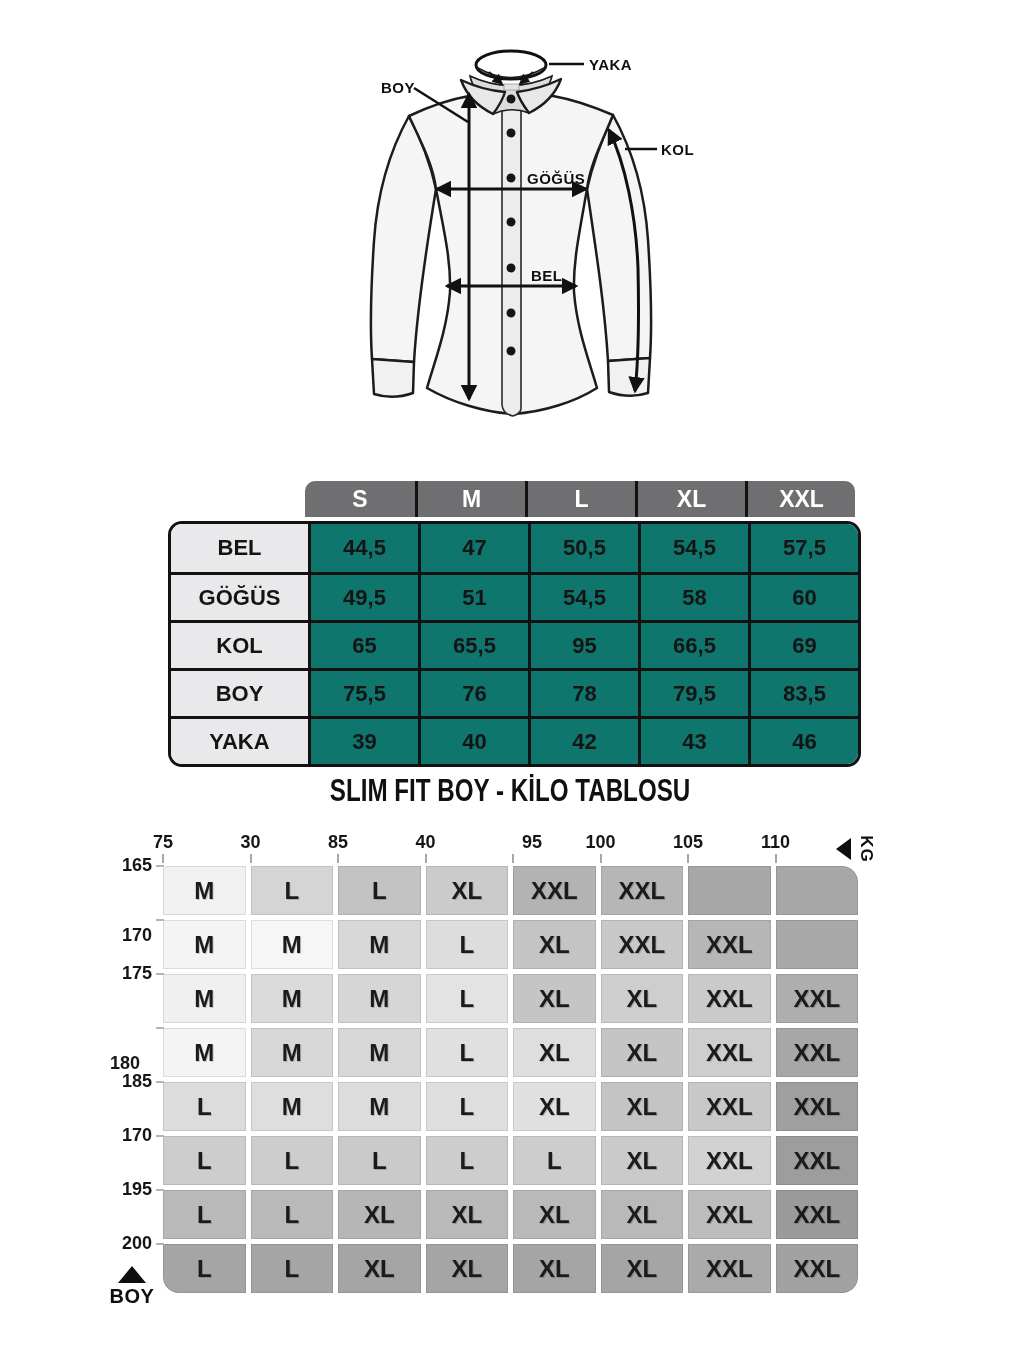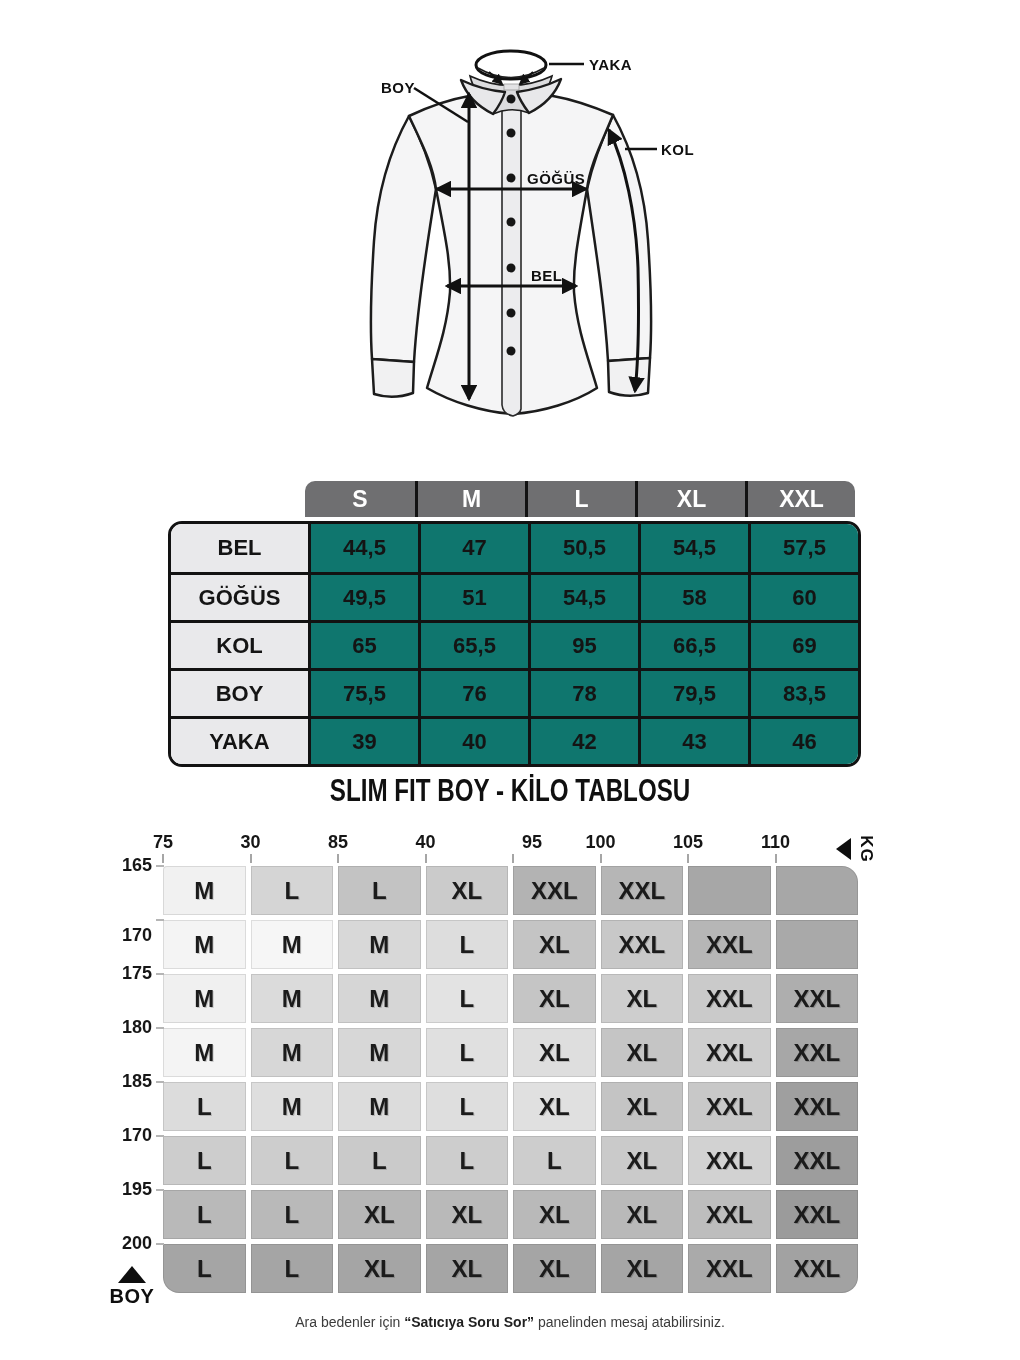--- a/index.html
+++ b/index.html
@@ -253,21 +253,20 @@
       <div class="w-cell" style="background: rgb(165, 165, 165);">XL</div>
       <div class="w-cell" style="background: rgb(170, 170, 170);">XXL</div>
       <div class="w-cell" style="background: rgb(162, 162, 162);">XXL</div>
     </div>
 
   <div class="boy-ind">
     <div class="boy-arrow"></div>
     <div class="boy-text">BOY</div>
   </div>
 
-  <p class="footer"><span>Ara bedenler için </span><b>“Satıcıya Soru Sor”</b><span> panelinden mesaj atabilirsiniz.</span></p>
 
 <div class="kg-label" style="left: 163px;">75</div>
     <div class="kg-tick" style="left: 163px;"></div>
     <div class="kg-label" style="left: 250.5px;">30</div>
     <div class="kg-tick" style="left: 250.5px;"></div>
     <div class="kg-label" style="left: 338px;">85</div>
     <div class="kg-tick" style="left: 338px;"></div>
     <div class="kg-label" style="left: 425.5px;">40</div>
     <div class="kg-tick" style="left: 425.5px;"></div>
     <div class="kg-label" style="left: 532px;">95</div>
@@ -277,21 +276,21 @@
     <div class="kg-label" style="left: 688px;">105</div>
     <div class="kg-tick" style="left: 688px;"></div>
     <div class="kg-label" style="left: 775.5px;">110</div>
     <div class="kg-tick" style="left: 775.5px;"></div>
     <div class="boy-label" style="top: 866px;">165</div>
     <div class="boy-tick" style="top: 866px;"></div>
     <div class="boy-label" style="top: 936px;">170</div>
     <div class="boy-tick" style="top: 920px;"></div>
     <div class="boy-label" style="top: 974px;">175</div>
     <div class="boy-tick" style="top: 974px;"></div>
-    <div class="boy-label" style="top: 1028px;">180</div>
+    <div class="boy-label" style="top: 1064px; text-align: center;">180</div>
     <div class="boy-tick" style="top: 1028px;"></div>
     <div class="boy-label" style="top: 1082px;">185</div>
     <div class="boy-tick" style="top: 1082px;"></div>
     <div class="boy-label" style="top: 1136px;">170</div>
     <div class="boy-tick" style="top: 1136px;"></div>
     <div class="boy-label" style="top: 1190px;">195</div>
     <div class="boy-tick" style="top: 1190px;"></div>
     <div class="boy-label" style="top: 1244px;">200</div>
     <div class="boy-tick" style="top: 1244px;"></div>
   </div>

